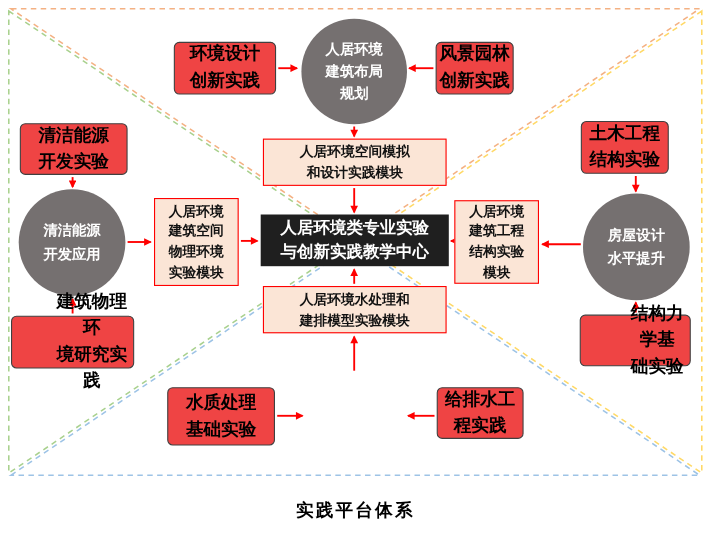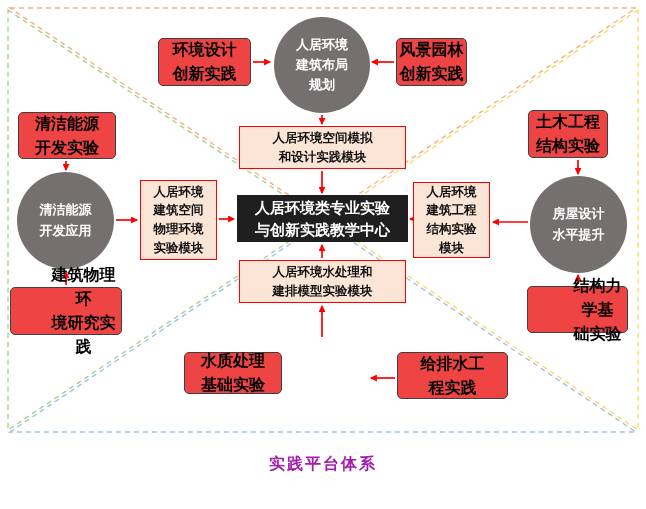--- a/index.html
+++ b/index.html
@@ -51,21 +51,21 @@
     font-size: 16px;
     line-height: 1.5;
   }
   .caption {
     position: absolute;
     left: 0; right: 0;
     top: 454px;
     text-align: center;
     font-size: 16px;
     font-weight: 700;
-    color: #a21caf;
+    color: #000000;
     letter-spacing: 2px;
   }
 
   
   .tri { fill: none; stroke-width: 1.4; stroke-dasharray: 5 4; }
   .tri-top    { stroke: var(--tri-top, #f4b183); }
   .tri-left   { stroke: var(--tri-left, #a9d18e); }
   .tri-bottom { stroke: var(--tri-bottom, #9dc3e6); }
   .tri-right  { stroke: var(--tri-right, #ffd966); }
 
@@ -82,22 +82,22 @@
   .pos-goal-top    { left: 274px; top: 17px;  width: 96px; height: 96px; }
   .pos-goal-bottom { left: 277px; top: 339px; width: 91px; height: 91px; }
   .pos-goal-left   { left: 17px;  top: 172px; width: 97px; height: 97px; }
   .pos-goal-right  { left: 530px; top: 176px; width: 97px; height: 97px; }
   .pos-prac-tl { left: 158px; top: 38px;  width: 93px;  height: 48px; }
   .pos-prac-tr { left: 396px; top: 38px;  width: 71px;  height: 48px; }
   .pos-prac-lt { left: 18px;  top: 112px; width: 98px;  height: 47px; }
   .pos-prac-lb { left: 10px;  top: 287px; width: 112px; height: 48px; padding-left: 35px; }
   .pos-prac-rt { left: 528px; top: 110px; width: 80px; height: 48px; }
   .pos-prac-rb { left: 527px; top: 286px; width: 101px; height: 47px; padding-left: 40px; }
-  .pos-prac-bl { left: 152px; top: 352px; width: 98px;  height: 42px; margin-left: 32px; }
-  .pos-prac-br { left: 397px; top: 352px; width: 111px;  height: 47px; }
+  .pos-prac-bl { left: 152px; top: 352px; width: 98px;  height: 53px; }
+  .pos-prac-br { left: 397px; top: 352px; width: 79px;  height: 47px; }
 </style>
 </head>
 <body>
 
 <div class="canvas">
 
   <svg class="layer" width="646" height="509" viewBox="0 0 646 509">
     <defs>
       <marker id="arr" viewBox="0 0 10 10" refX="8.5" refY="5" markerWidth="8" markerHeight="7" markerUnits="userSpaceOnUse" orient="auto">
         <path d="M0,0 L10,5 L0,10 Z" class="arrow-head"></path>

